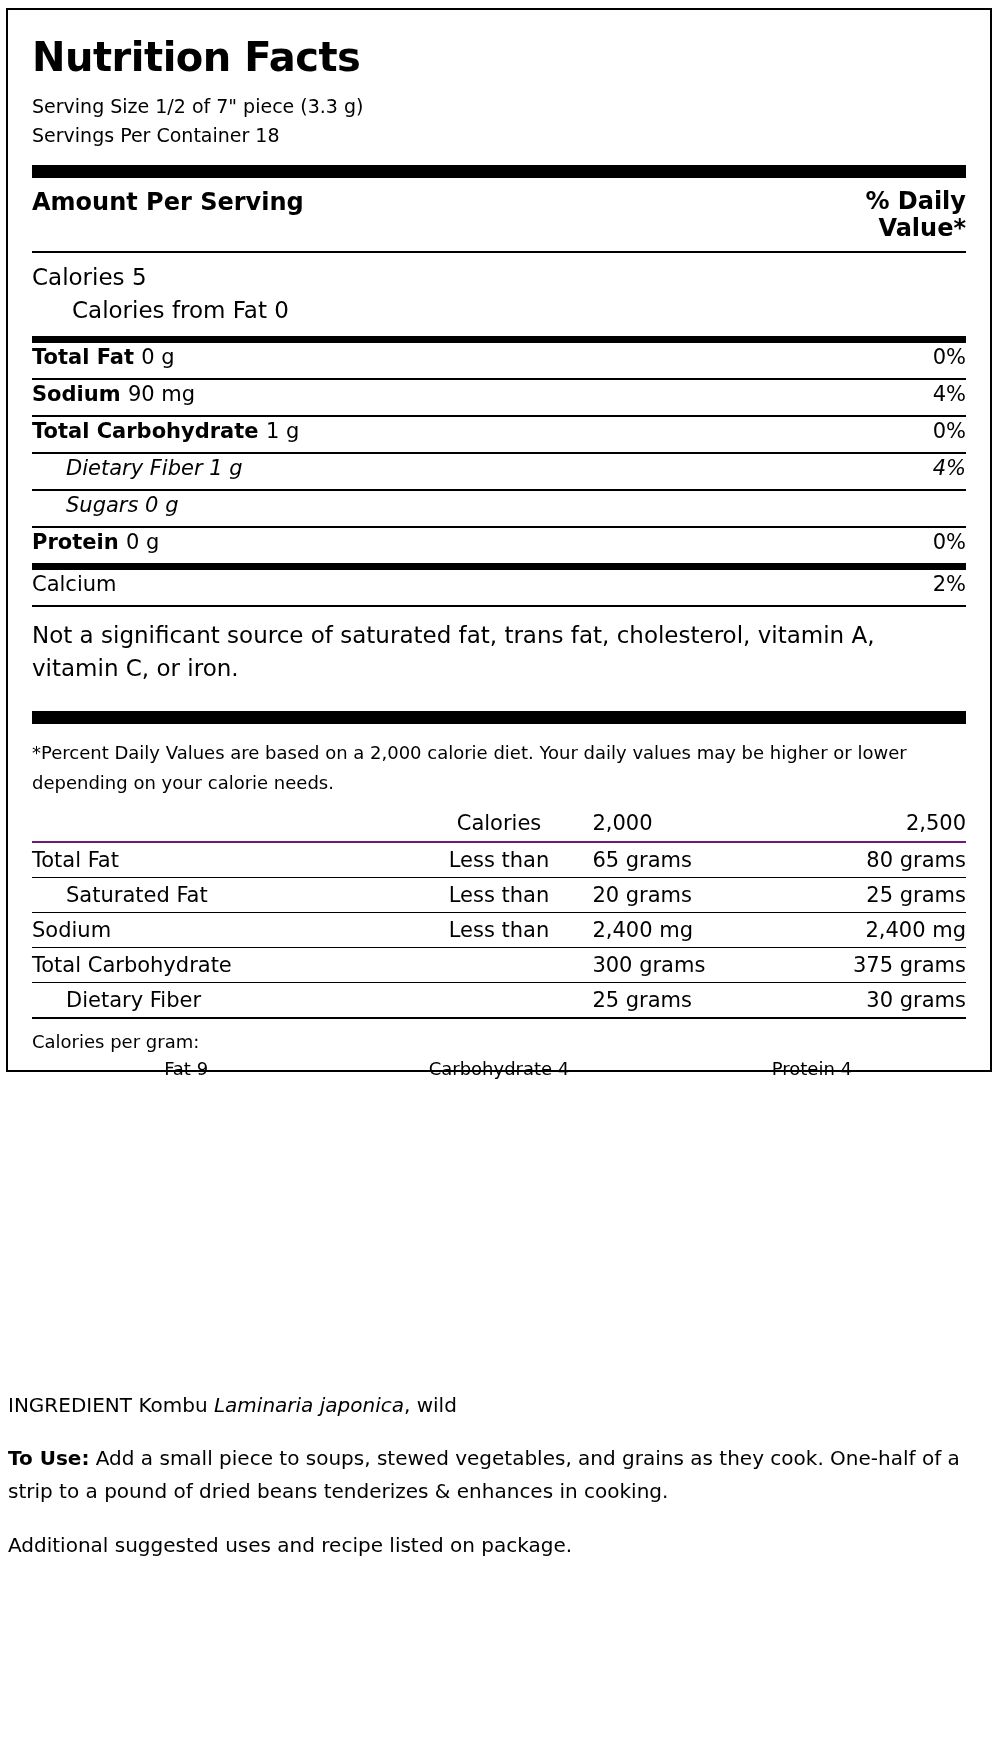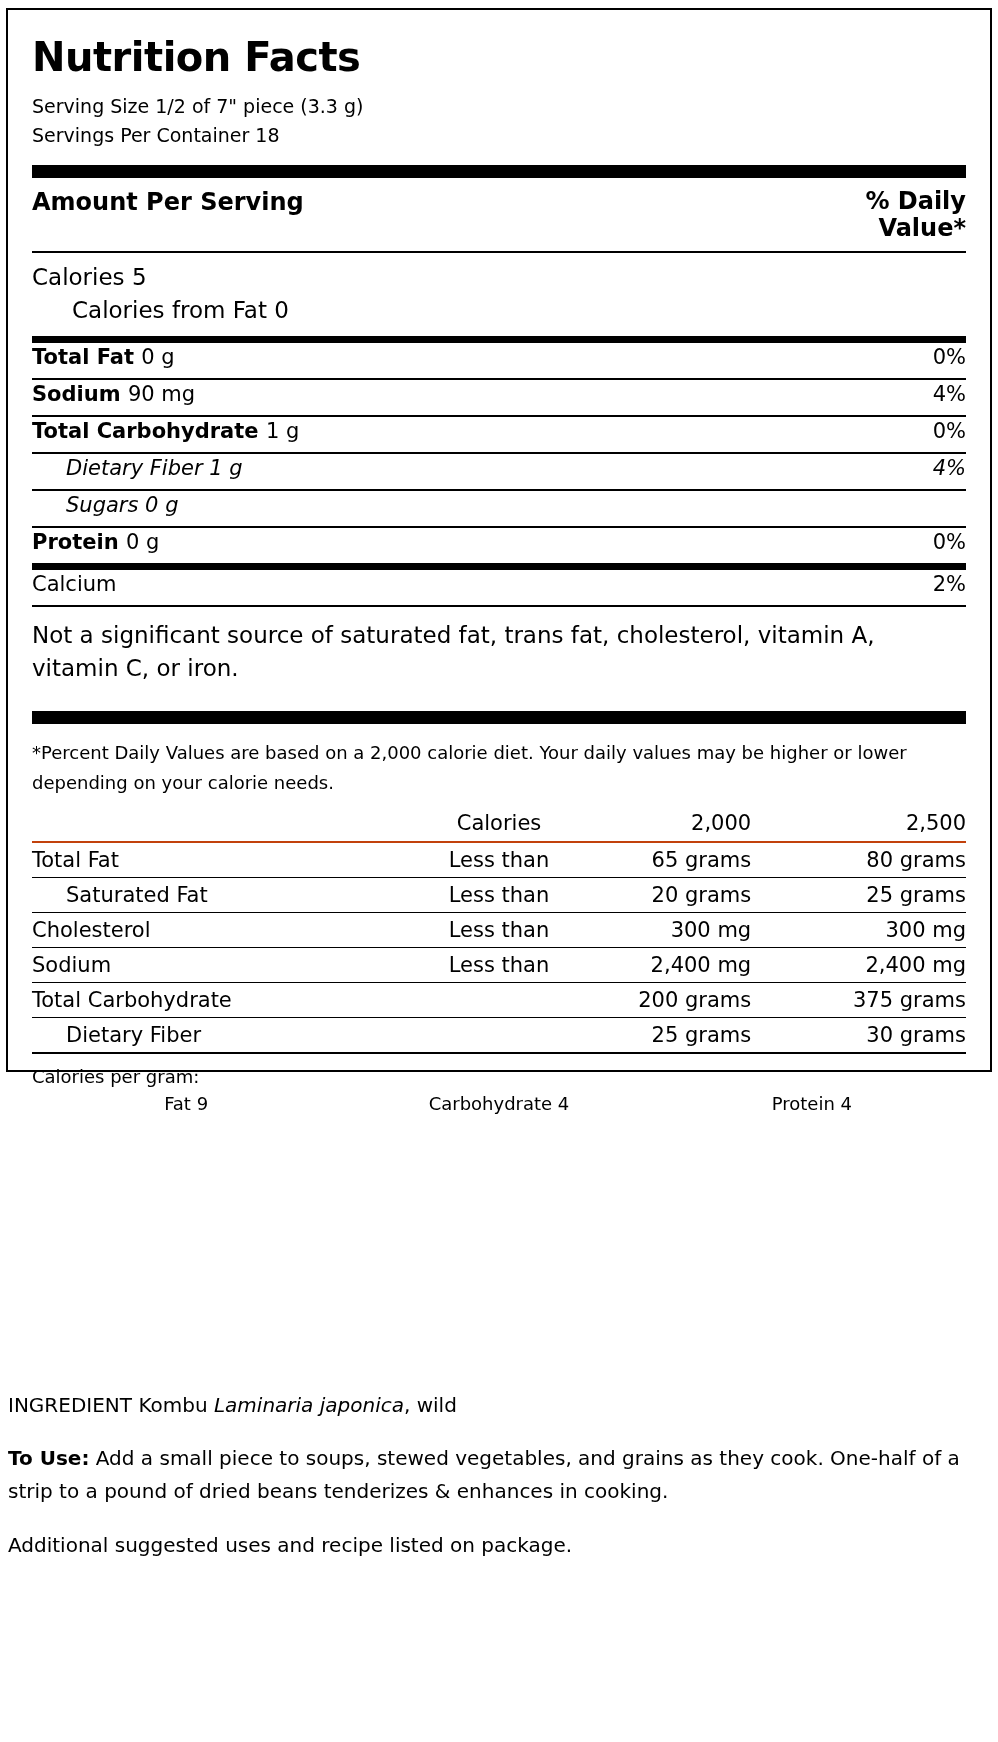--- a/index.html
+++ b/index.html
@@ -122,29 +122,29 @@
     width: 100%;
     border-collapse: collapse;
     font-size: 21px;
   }
   .dv-table td {
     padding: 5px 0 5px 0;
     border-bottom: 1px solid #000;
     vertical-align: baseline;
   }
   .dv-table tr.head td {
-    border-bottom: 2px solid #c2410c;
+    border-bottom: 2px solid #701a75;
     padding-bottom: 6px;
   }
   .dv-table tr:last-child td {
     border-bottom: 2px solid #000;
   }
   .dv-table td.c1 { text-align: left; width: 40%; }
   .dv-table td.c2 { text-align: center; width: 20%; }
-  .dv-table td.c3 { text-align: right; width: 20%; padding-right: 28px; }
+  .dv-table td.c3 { width: 20%; padding-right: 28px; }
   .dv-table td.c4 { text-align: right; width: 20%; }
   .dv-table td.indent { padding-left: 34px; }
 
   .cpg-label {
     font-size: 18px;
     padding: 12px 0 2px 0;
   }
   .cpg-row {
     display: flex;
     font-size: 18px;
@@ -295,35 +295,29 @@
           <td class="c3">65 grams</td>
           <td class="c4">80 grams</td>
         </tr>
         <tr>
           <td class="c1 indent">Saturated Fat</td>
           <td class="c2">Less than</td>
           <td class="c3">20 grams</td>
           <td class="c4">25 grams</td>
         </tr>
         <tr>
-          <td class="c1">Cholesterol</td>
-          <td class="c2">Less than</td>
-          <td class="c3">300 mg</td>
-          <td class="c4">300 mg</td>
-        </tr>
-        <tr>
           <td class="c1">Sodium</td>
           <td class="c2">Less than</td>
           <td class="c3">2,400 mg</td>
           <td class="c4">2,400 mg</td>
         </tr>
         <tr>
           <td class="c1">Total Carbohydrate</td>
           <td class="c2"></td>
-          <td class="c3">200 grams</td>
+          <td class="c3">300 grams</td>
           <td class="c4">375 grams</td>
         </tr>
         <tr>
           <td class="c1 indent">Dietary Fiber</td>
           <td class="c2"></td>
           <td class="c3">25 grams</td>
           <td class="c4">30 grams</td>
         </tr>
       </tbody>
     </table>

